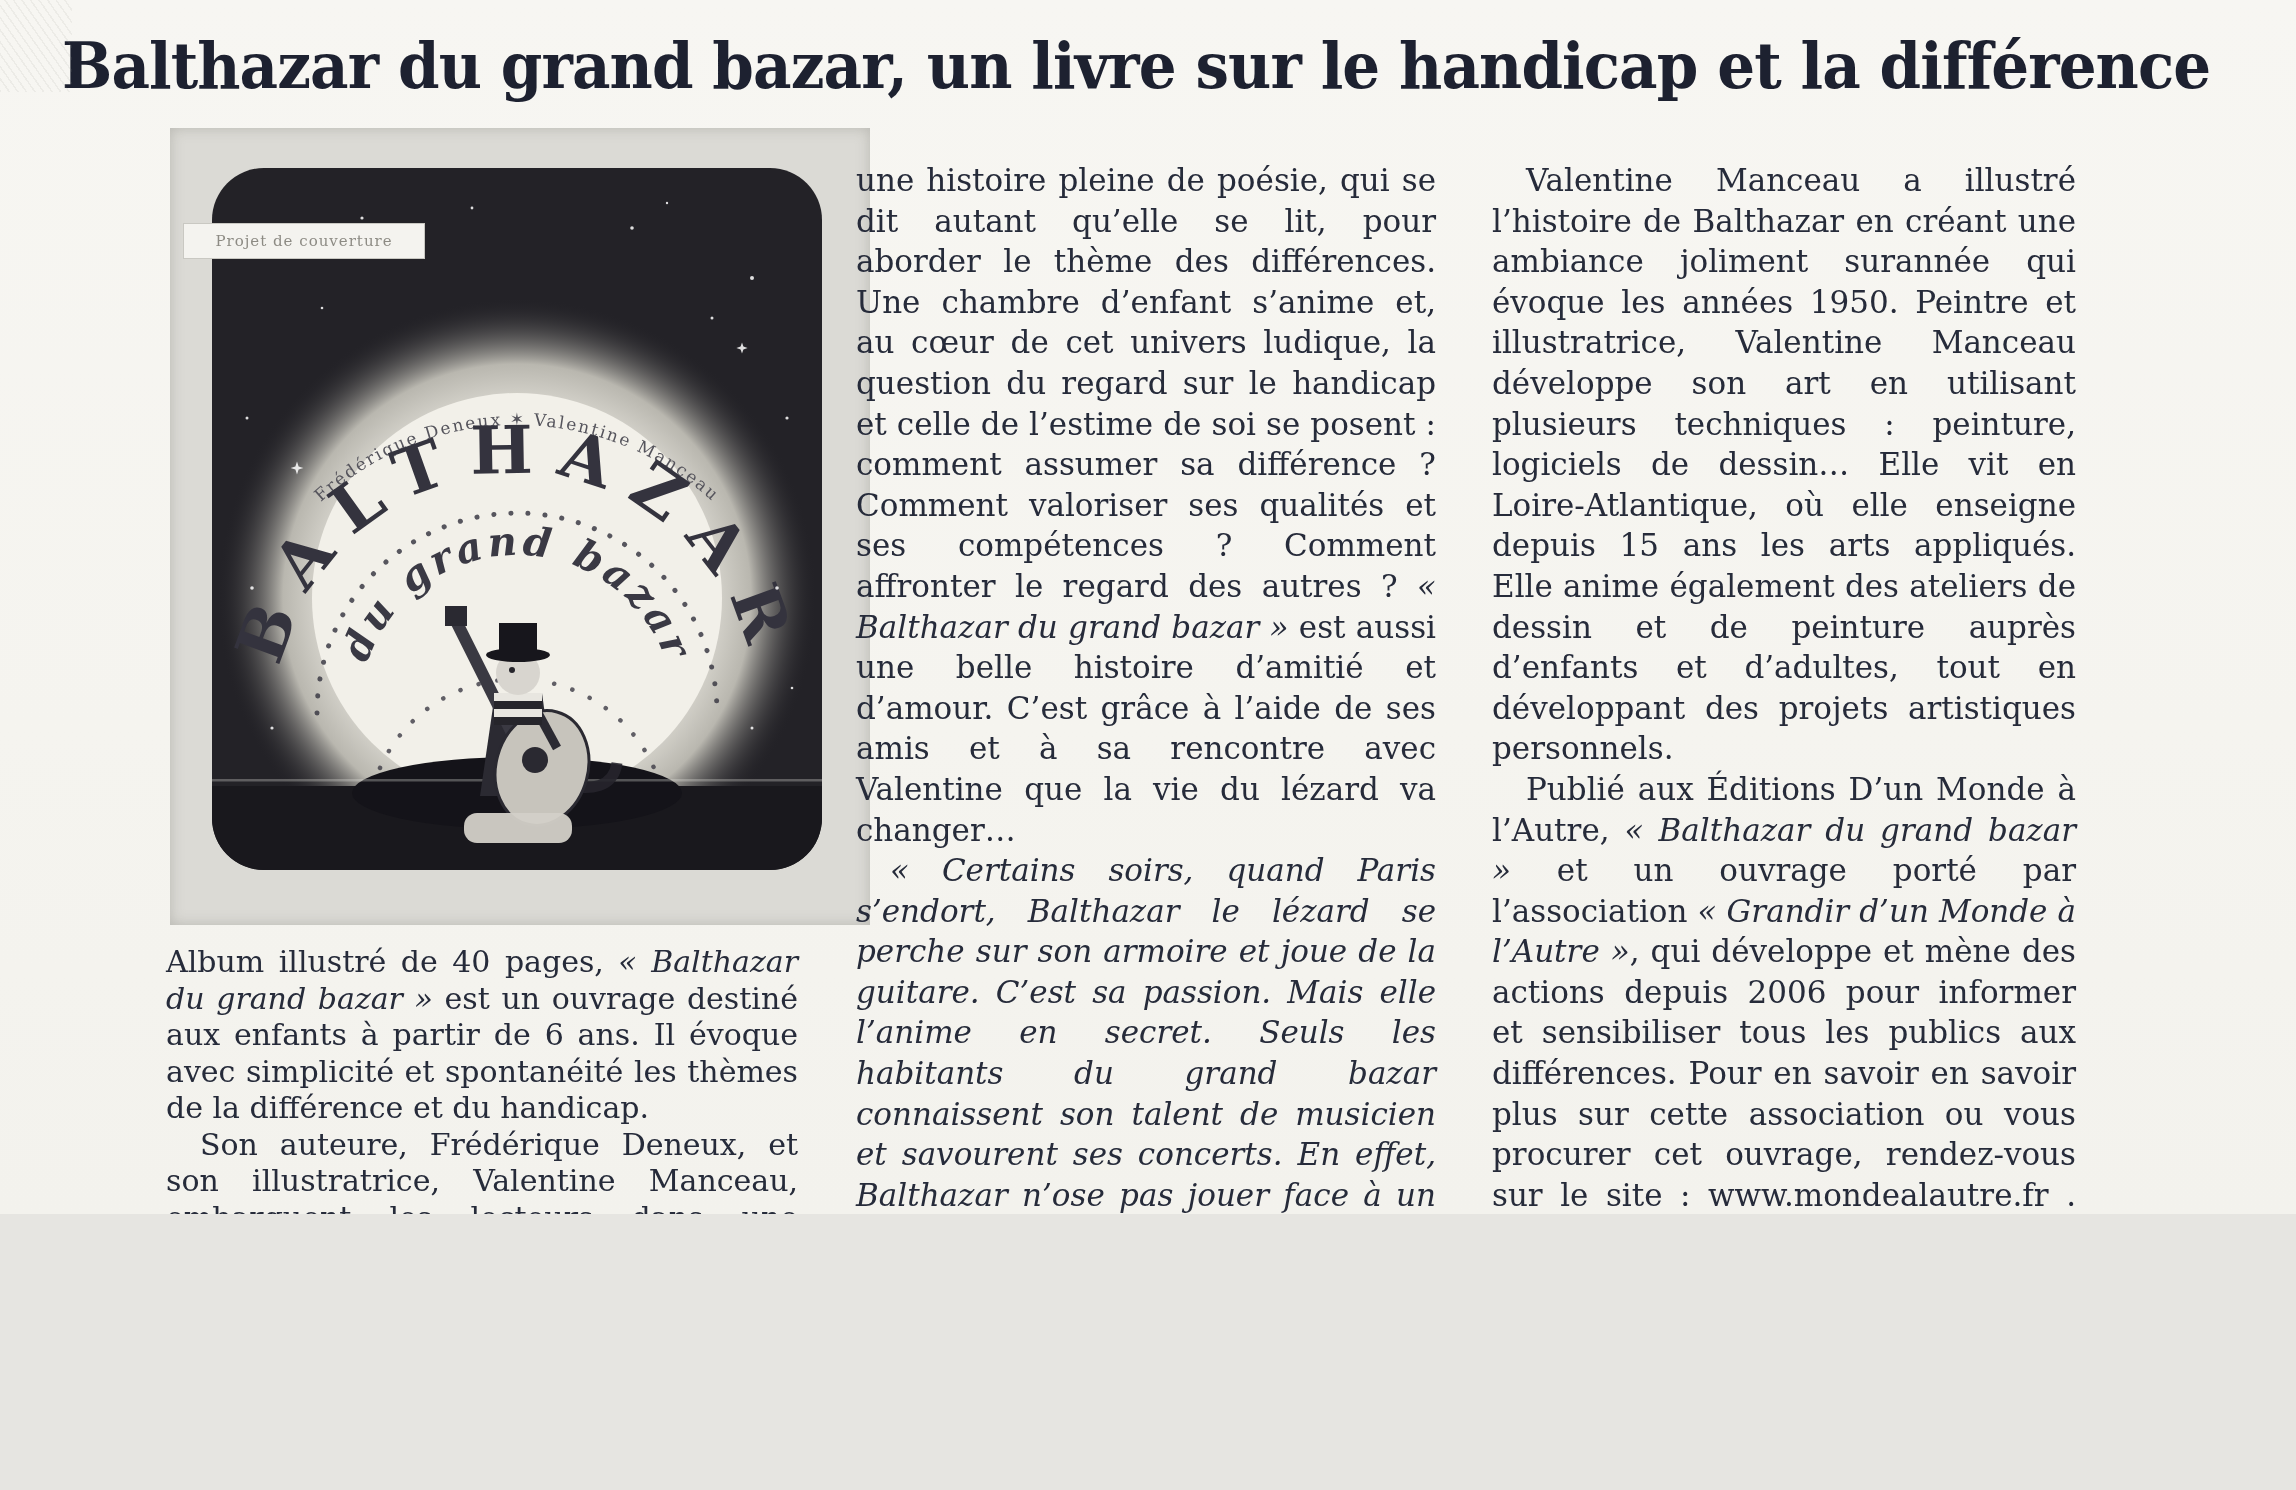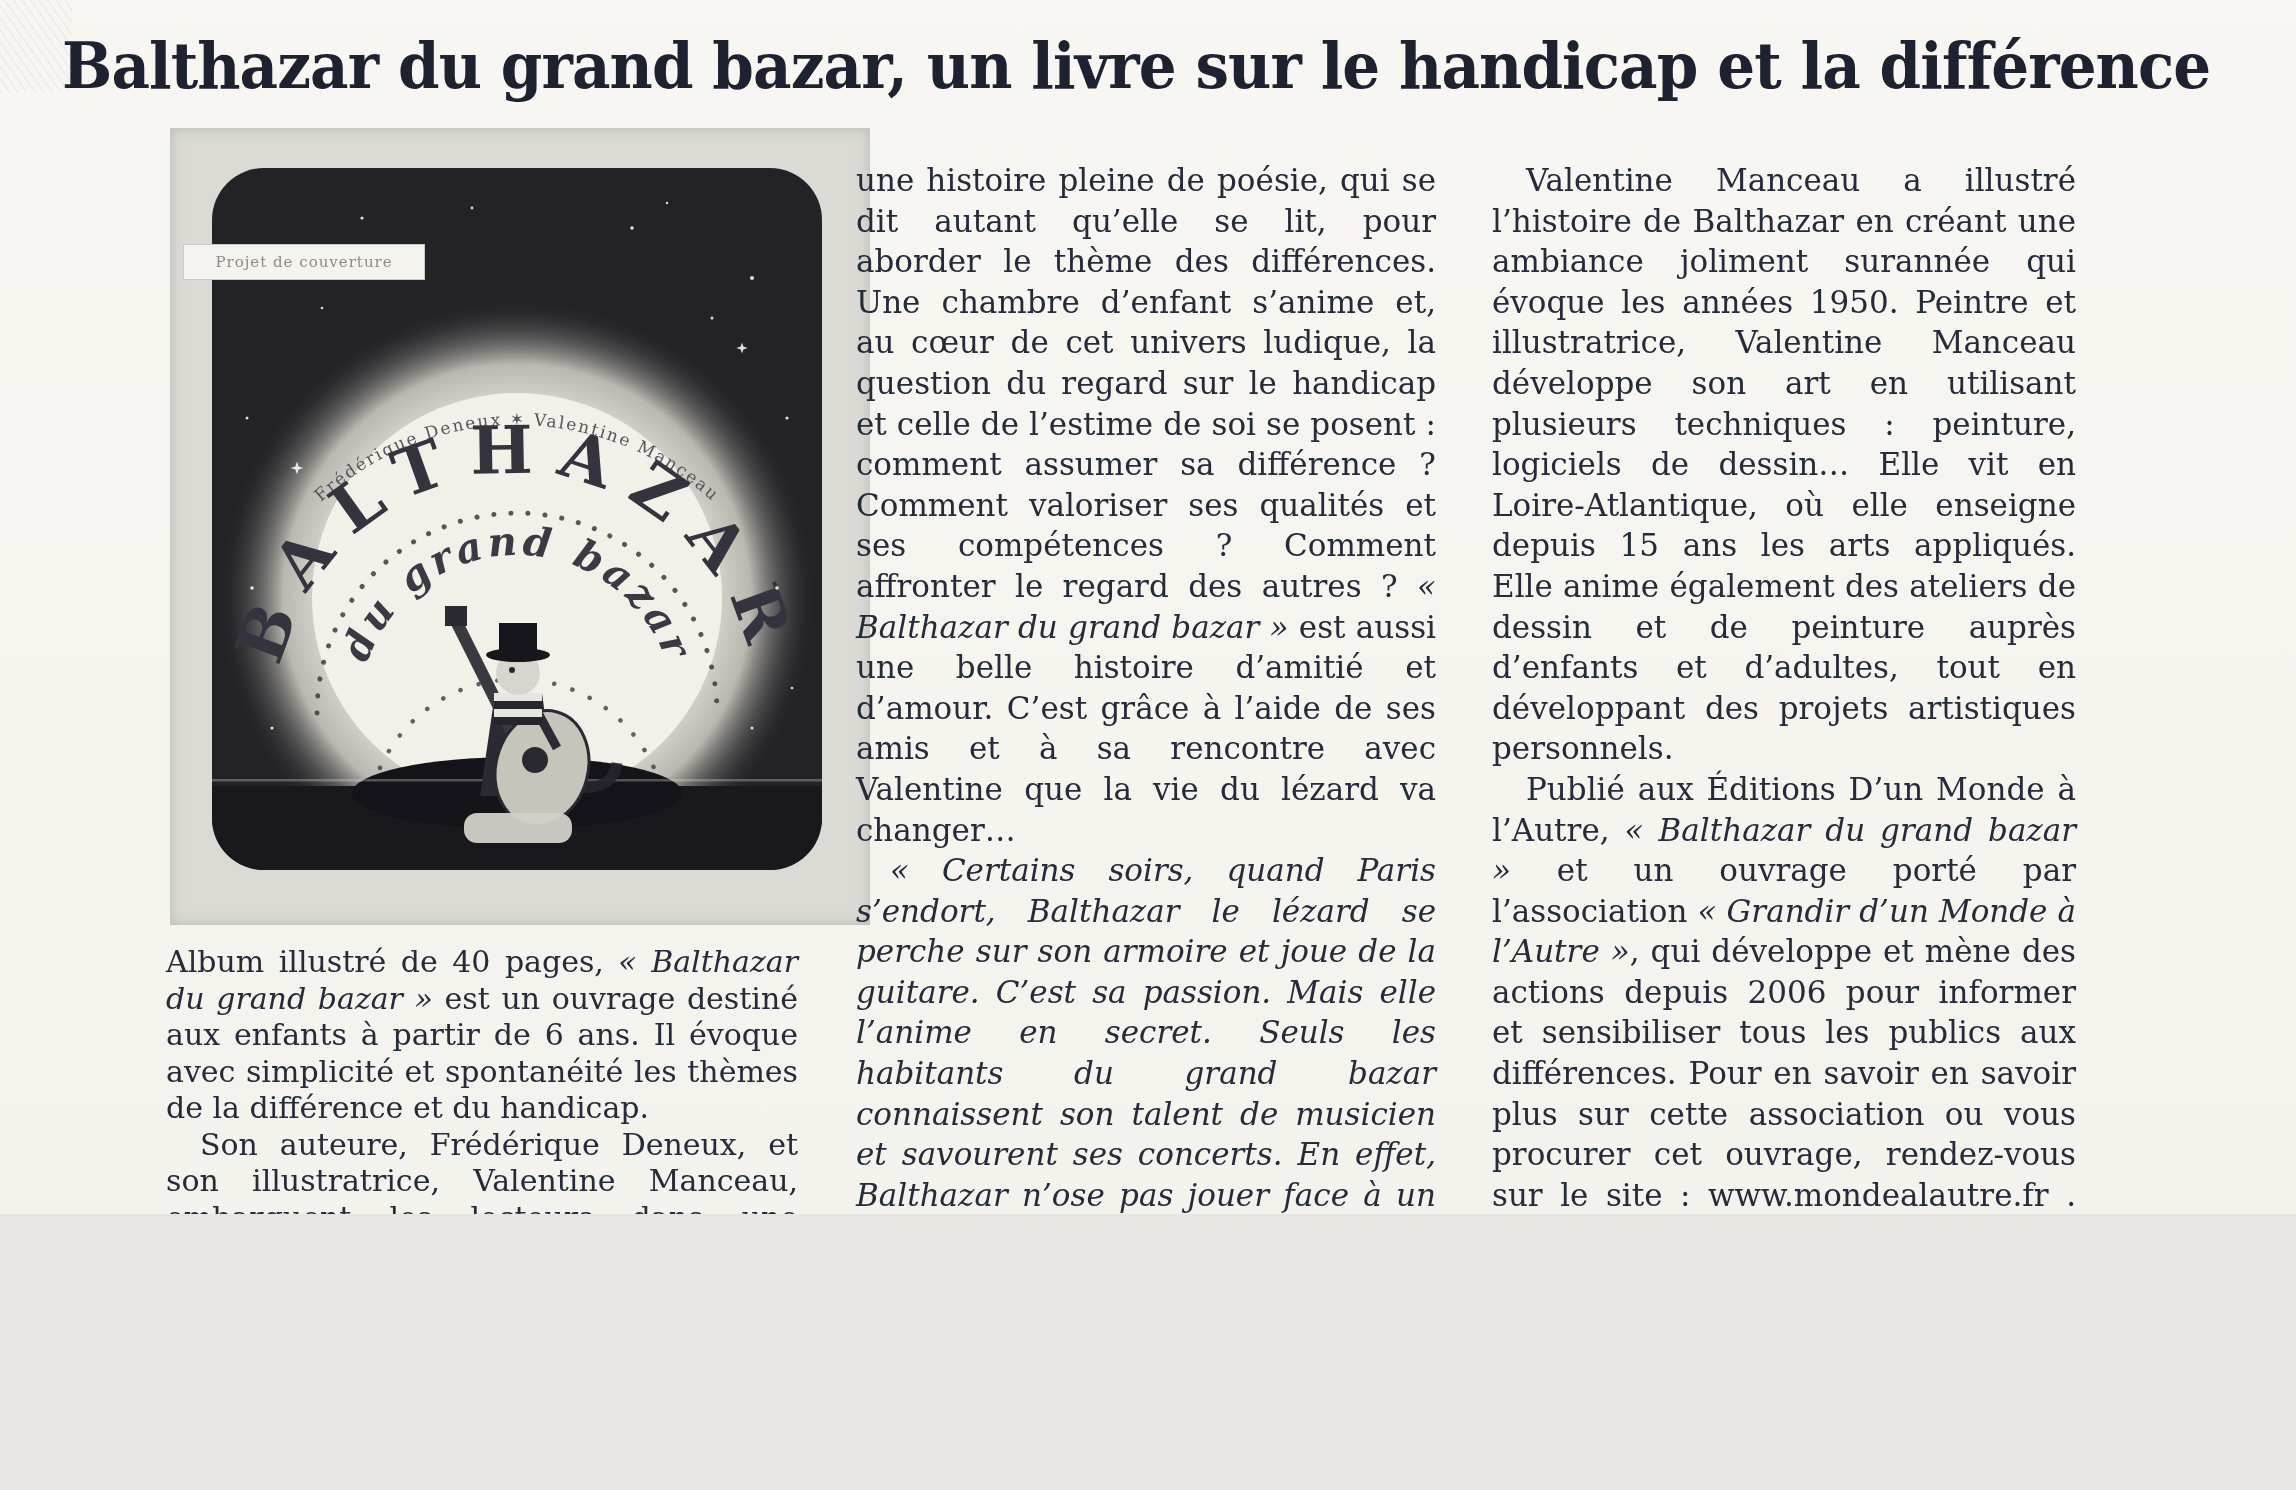--- a/index.html
+++ b/index.html
@@ -31,21 +31,20 @@
   .cover-dark{
     position:absolute;left:42px;top:40px;width:610px;height:702px;
     border-radius:52px;background:#232227;overflow:hidden;
   }
   .cover-dark svg{position:absolute;left:0;top:0;}
   .cover-label{
     position:absolute;left:14px;top:96px;width:240px;height:34px;
     background:#f4f3ef;color:#8d8b84;font-size:15px;letter-spacing:1px;
     display:flex;align-items:center;justify-content:center;
     box-shadow:0 0 0 1px #c9c8c2;
-    margin-top:21px;
   }
   
   .col{position:absolute;text-align:justify;}
   .col p{margin:0;}
   .col p.indent{text-indent:34px;}
   .col p.italic{font-style:italic;}
   .it{font-style:italic;}
   .col-left{left:166px;top:944px;width:632px;font-size:30px;line-height:36.5px;}
   .col-mid{left:856px;top:160px;width:580px;font-size:31px;line-height:40.6px;}
   .col-right{left:1492px;top:160px;width:584px;font-size:31px;line-height:40.6px;}

